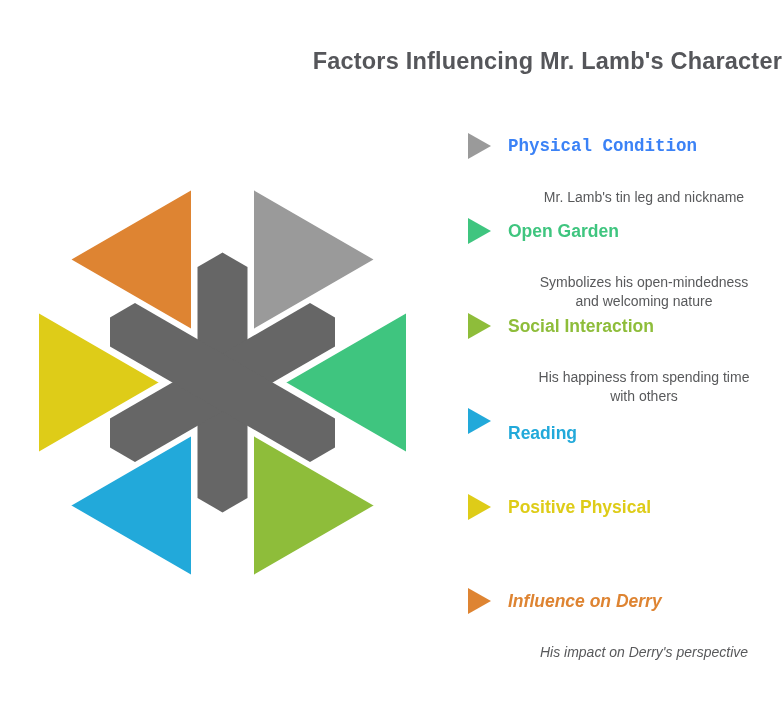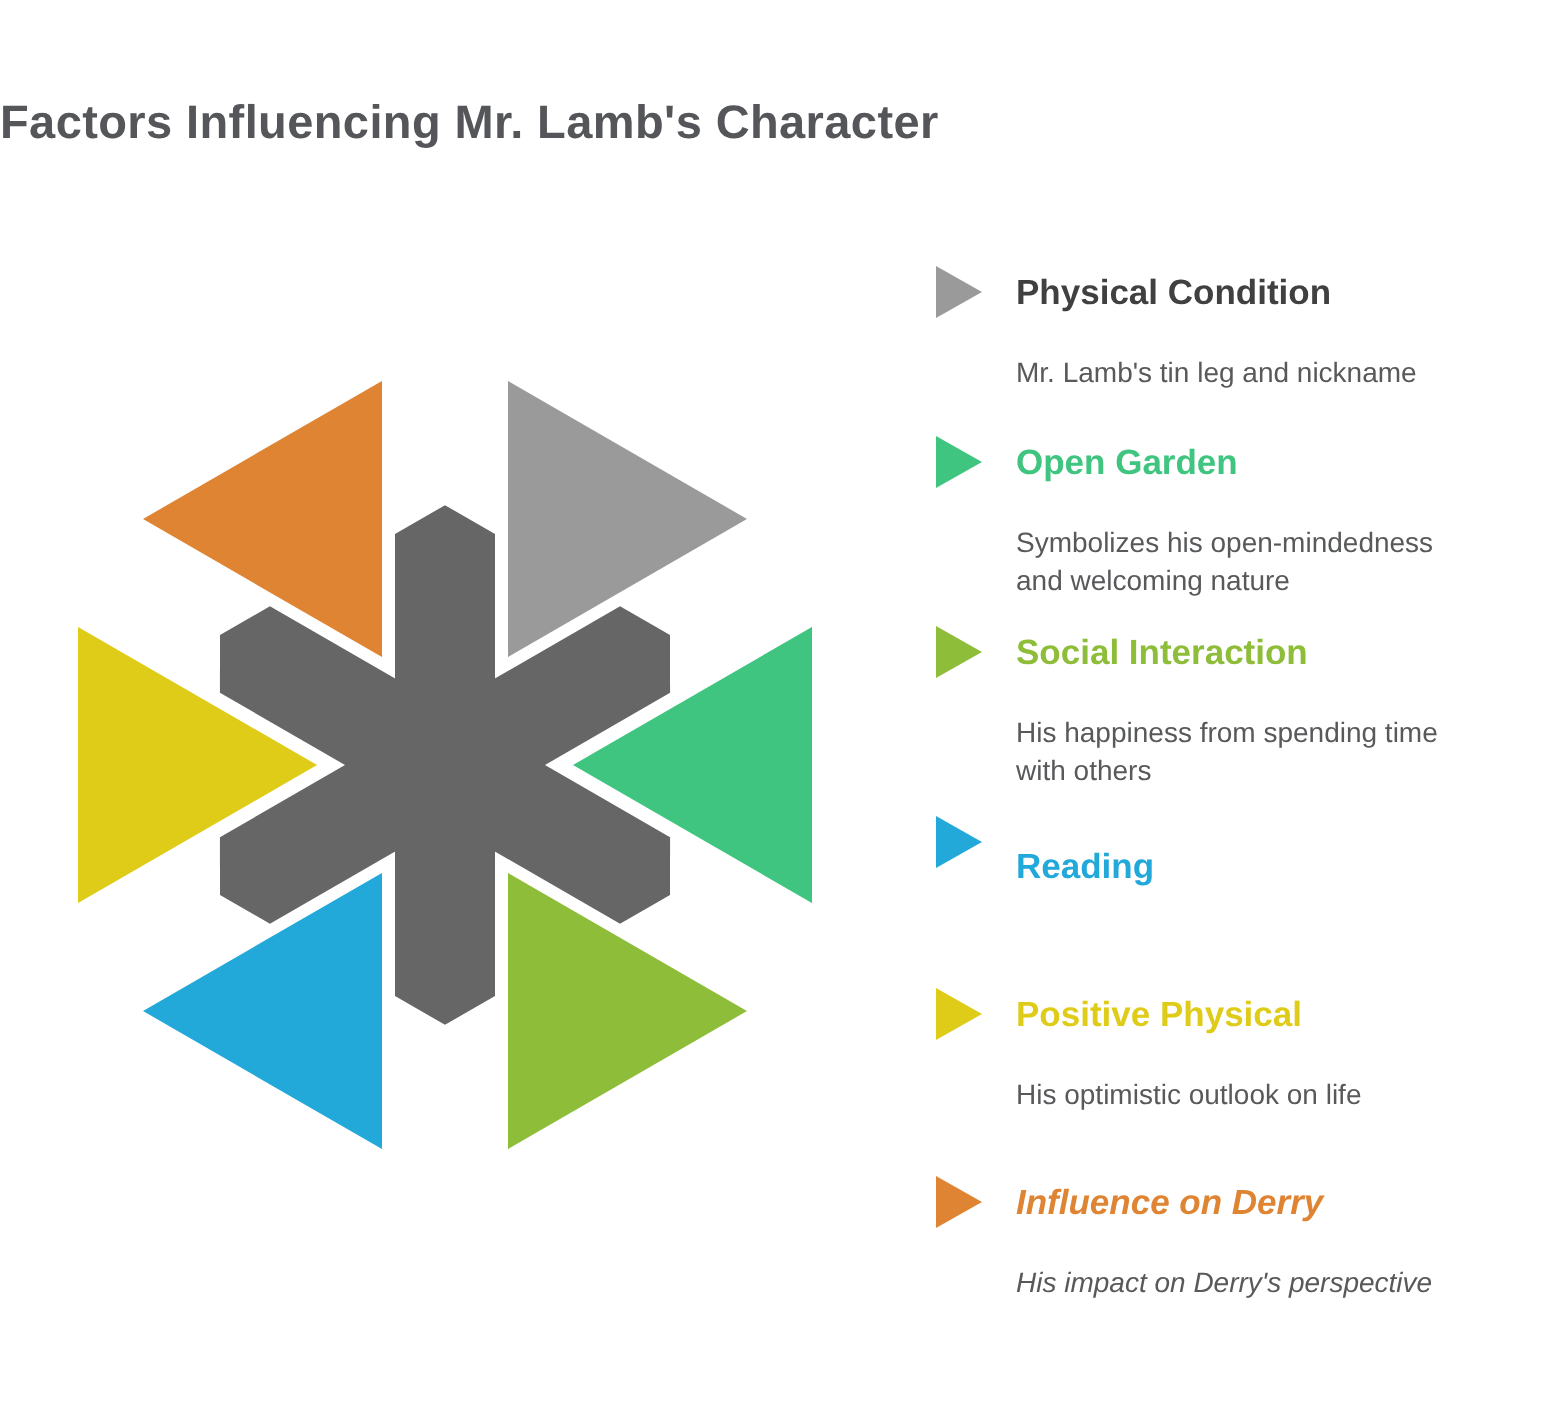--- a/index.html
+++ b/index.html
@@ -10,21 +10,21 @@
     background: #ffffff;
     overflow: hidden;
     font-family: "Liberation Sans", sans-serif;
   }
   .page-title {
     position: absolute;
     top: 46px;
     left: 0;
     right: 0;
     margin: 0;
-    text-align: left;
+    text-align: right;
     font-size: 23.5px;
     line-height: 30px;
     font-weight: 700;
     letter-spacing: 0.2px;
   }
   .diagram-svg {
     position: absolute;
     left: 0;
     top: 0;
   }
@@ -49,25 +49,26 @@
     flex: 0 0 auto;
   }
   .legend-title {
     font-size: 17.5px;
     font-weight: 700;
     line-height: 22px;
     white-space: nowrap;
   }
   .legend-desc {
     margin-left: 40px;
-    margin-top: 18px;
+    margin-top: 29px;
     width: 272px;
     font-size: 14px;
     line-height: 19px;
     white-space: pre-line;
+    text-align: center;
   }
   .row-0 { top: 133px; }
   .row-1 { top: 218px; }
   .row-2 { top: 313px; }
   .row-3 { top: 408px; }
   .row-4 { top: 494px; }
   .row-5 { top: 588px; font-style: italic; }
 </style>
 </head>
 <body>
@@ -90,21 +91,21 @@
       <polygon points="193,433 193,578 67.5,505.5" fill="#22A9DA"></polygon>
       <polygon points="252,433 252,578 377.5,505.5" fill="#8EBD3A"></polygon>
     </g>
   </svg>
 
   <div class="legend">
 
     <div class="legend-row row-0">
       <div class="legend-head">
         <span class="tri-icon" style="border-left-color: rgb(154, 154, 154);"></span>
-        <span class="legend-title" style="color: #404040;">Physical Condition</span>
+        <span class="legend-title" style="color: #3b82f6; font-family: Liberation Mono, monospace;">Physical Condition</span>
       </div>
       <div class="legend-desc" style="color: rgb(88, 89, 91);">Mr. Lamb's tin leg and nickname</div>
     </div>
 
     <div class="legend-row row-1">
       <div class="legend-head">
         <span class="tri-icon" style="border-left-color: rgb(63, 197, 127);"></span>
         <span class="legend-title" style="color: rgb(63, 197, 127);">Open Garden</span>
       </div>
       <div class="legend-desc" style="color: rgb(88, 89, 91);">Symbolizes his open-mindedness
@@ -125,21 +126,20 @@
         <span class="tri-icon" style="border-left-color: rgb(34, 169, 218);"></span>
         <span class="legend-title" style="color: rgb(34, 169, 218); margin-top: 24px;">Reading</span>
       </div>
     </div>
 
     <div class="legend-row row-4">
       <div class="legend-head">
         <span class="tri-icon" style="border-left-color: rgb(222, 204, 24);"></span>
         <span class="legend-title" style="color: rgb(222, 204, 24);">Positive Physical</span>
       </div>
-      <div class="legend-desc" style="color: rgb(88, 89, 91);">His optimistic outlook on life</div>
     </div>
 
     <div class="legend-row row-5">
       <div class="legend-head">
         <span class="tri-icon" style="border-left-color: rgb(222, 132, 50);"></span>
         <span class="legend-title" style="color: rgb(222, 132, 50);">Influence on Derry</span>
       </div>
       <div class="legend-desc" style="color: rgb(88, 89, 91);">His impact on Derry's perspective</div>
     </div>
 

